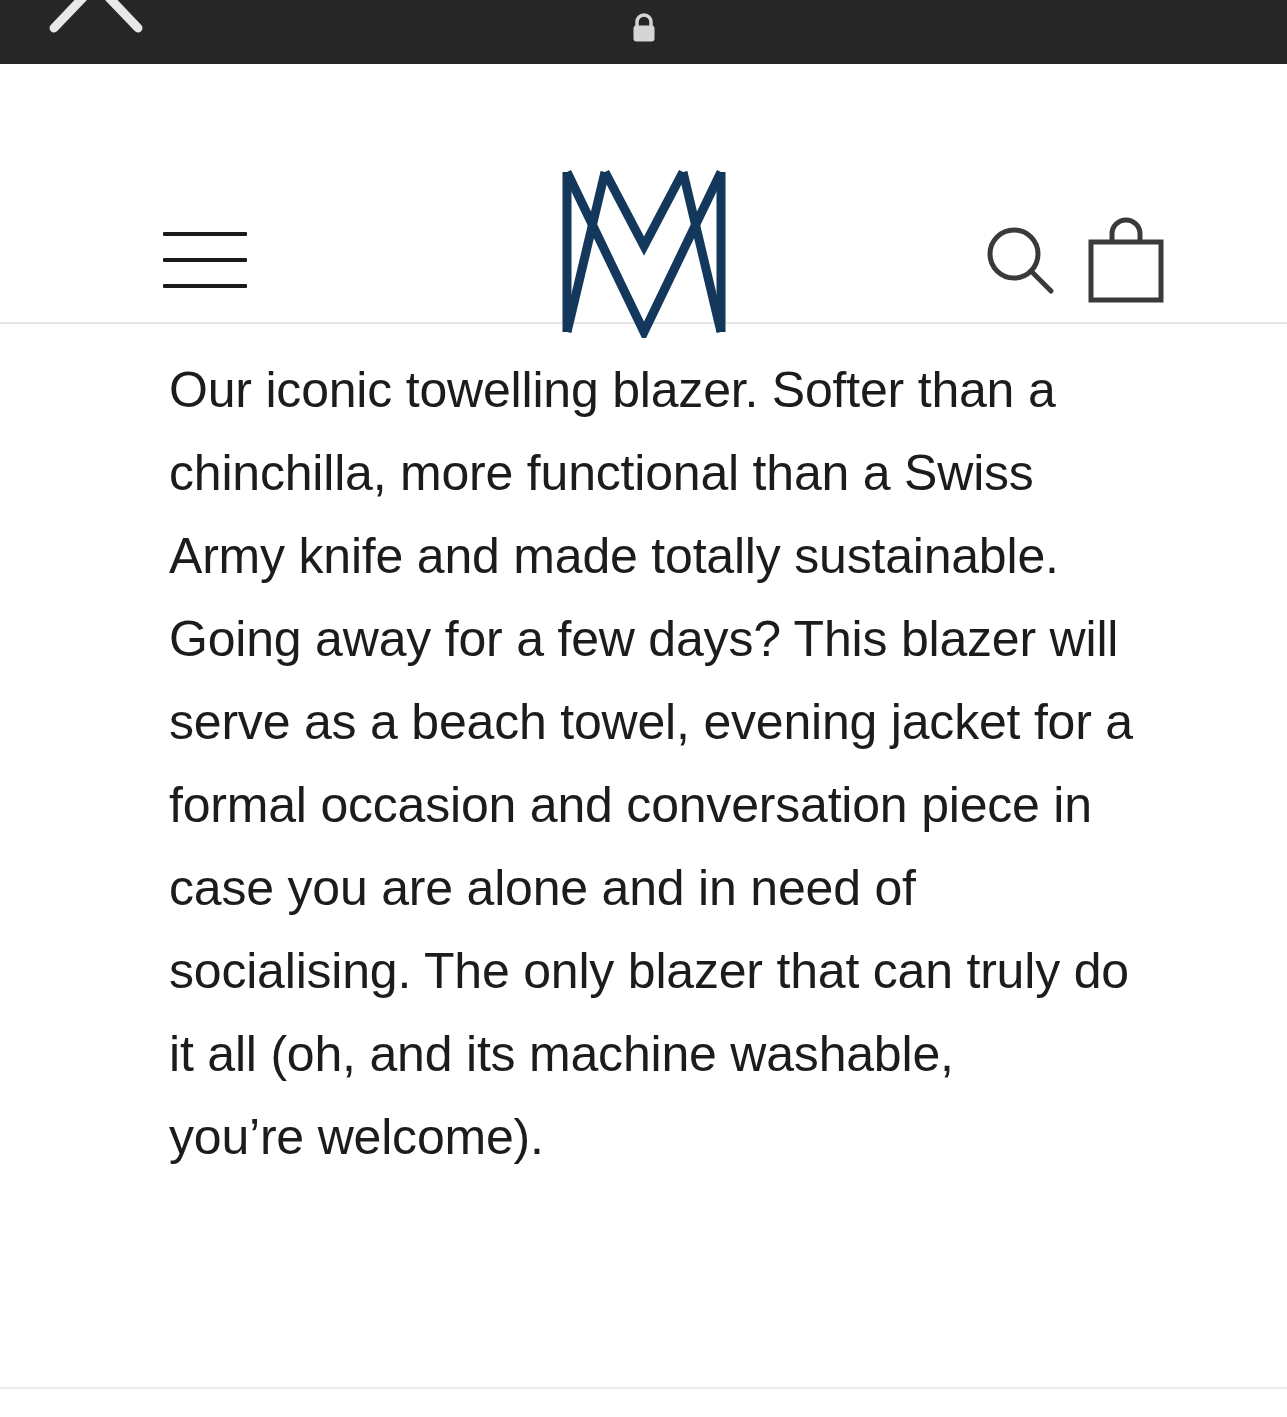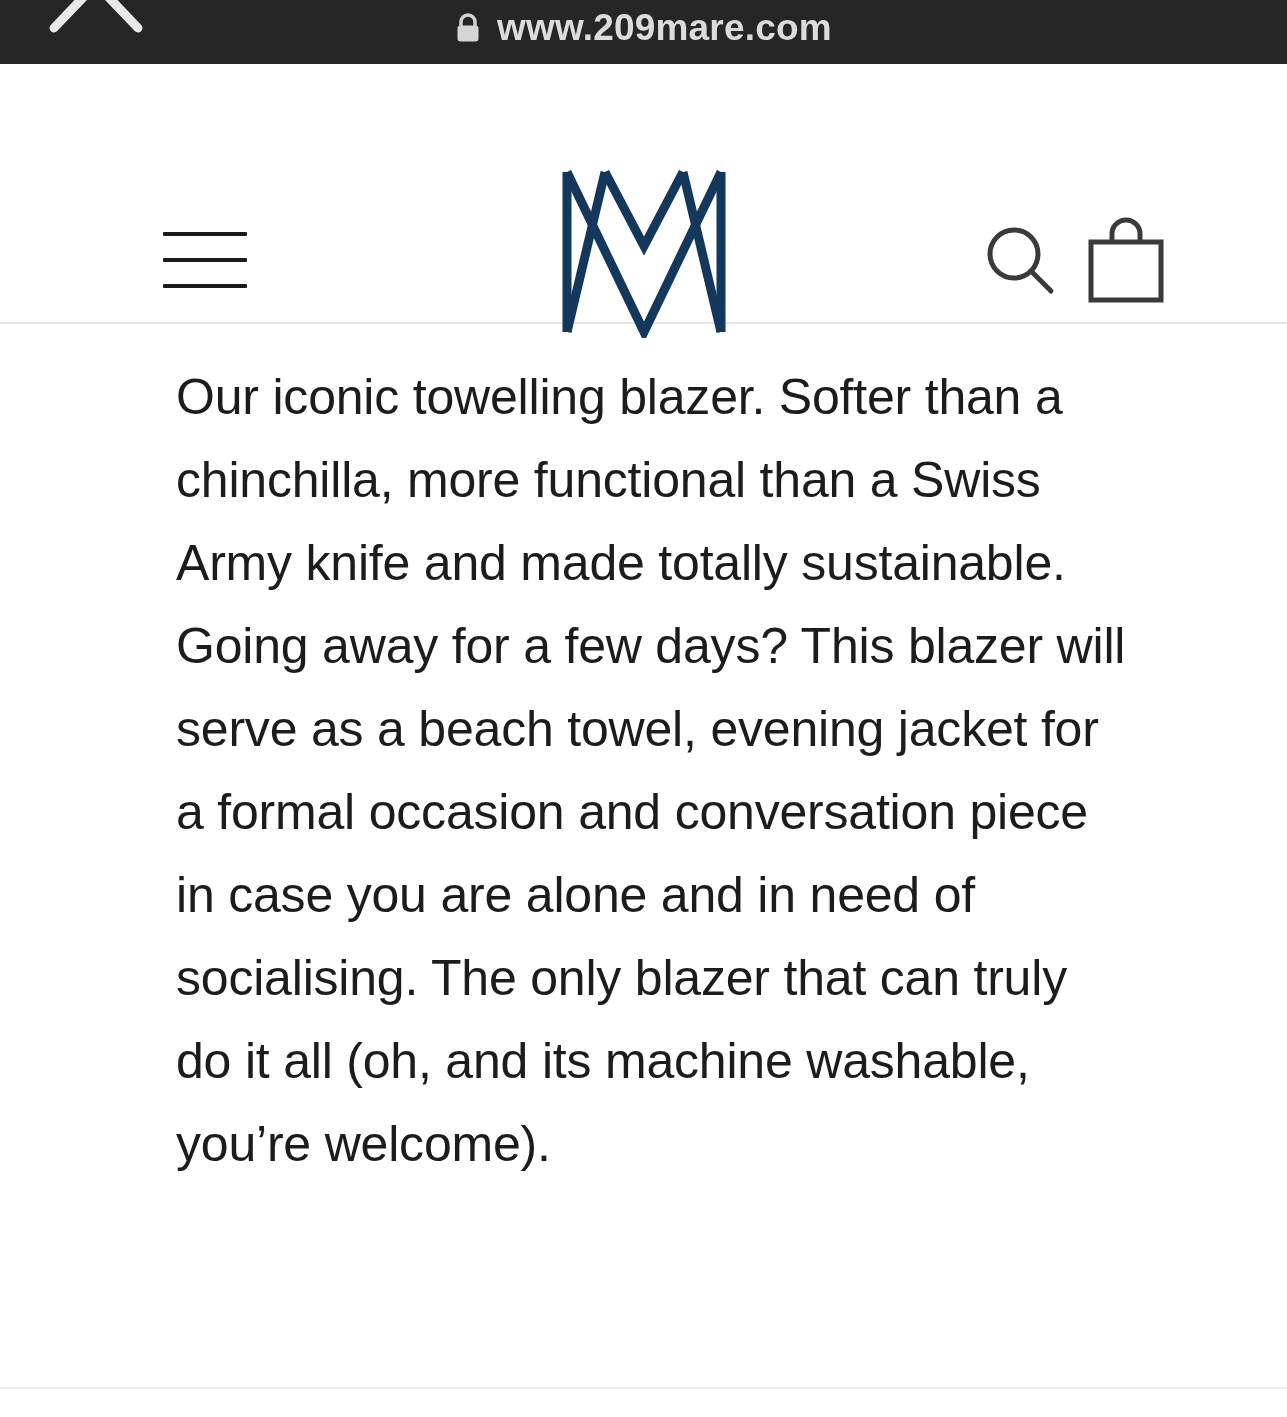--- a/index.html
+++ b/index.html
@@ -110,21 +110,21 @@
     padding: 24px 150px 0 168px;
   }
   .product-description {
     font-family: "Liberation Sans", sans-serif;
     font-size: 50px;
     line-height: 83px;
     color: #1c1c1c;
     font-weight: 400;
     letter-spacing: -0.2px;
     white-space: pre-line;
-    margin: 8px;
+    margin: 1px;
   }
 
   
   .bottom-divider {
     position: absolute;
     left: 0;
     bottom: 0;
     width: 100%;
     height: 28px;
     background: #ffffff;
@@ -142,21 +142,20 @@
     </svg>
   </div>
 
   <div class="url-group">
     <span class="lock-icon">
       <svg viewBox="0 0 26 32" width="26" height="32" aria-hidden="true">
         <path d="M6 14 V10 a7 7 0 0 1 14 0 v4" fill="none" stroke="#d5d5d5" stroke-width="3.4"></path>
         <rect x="2.5" y="13.5" width="21" height="16" rx="3" fill="#d5d5d5"></rect>
       </svg>
     </span>
-    <span class="url-text">www.209mare.com</span>
   </div>
 </div>
 
 <div class="site-header">
 
   <div class="hamburger">
     <span></span>
     <span></span>
     <span></span>
   </div>

